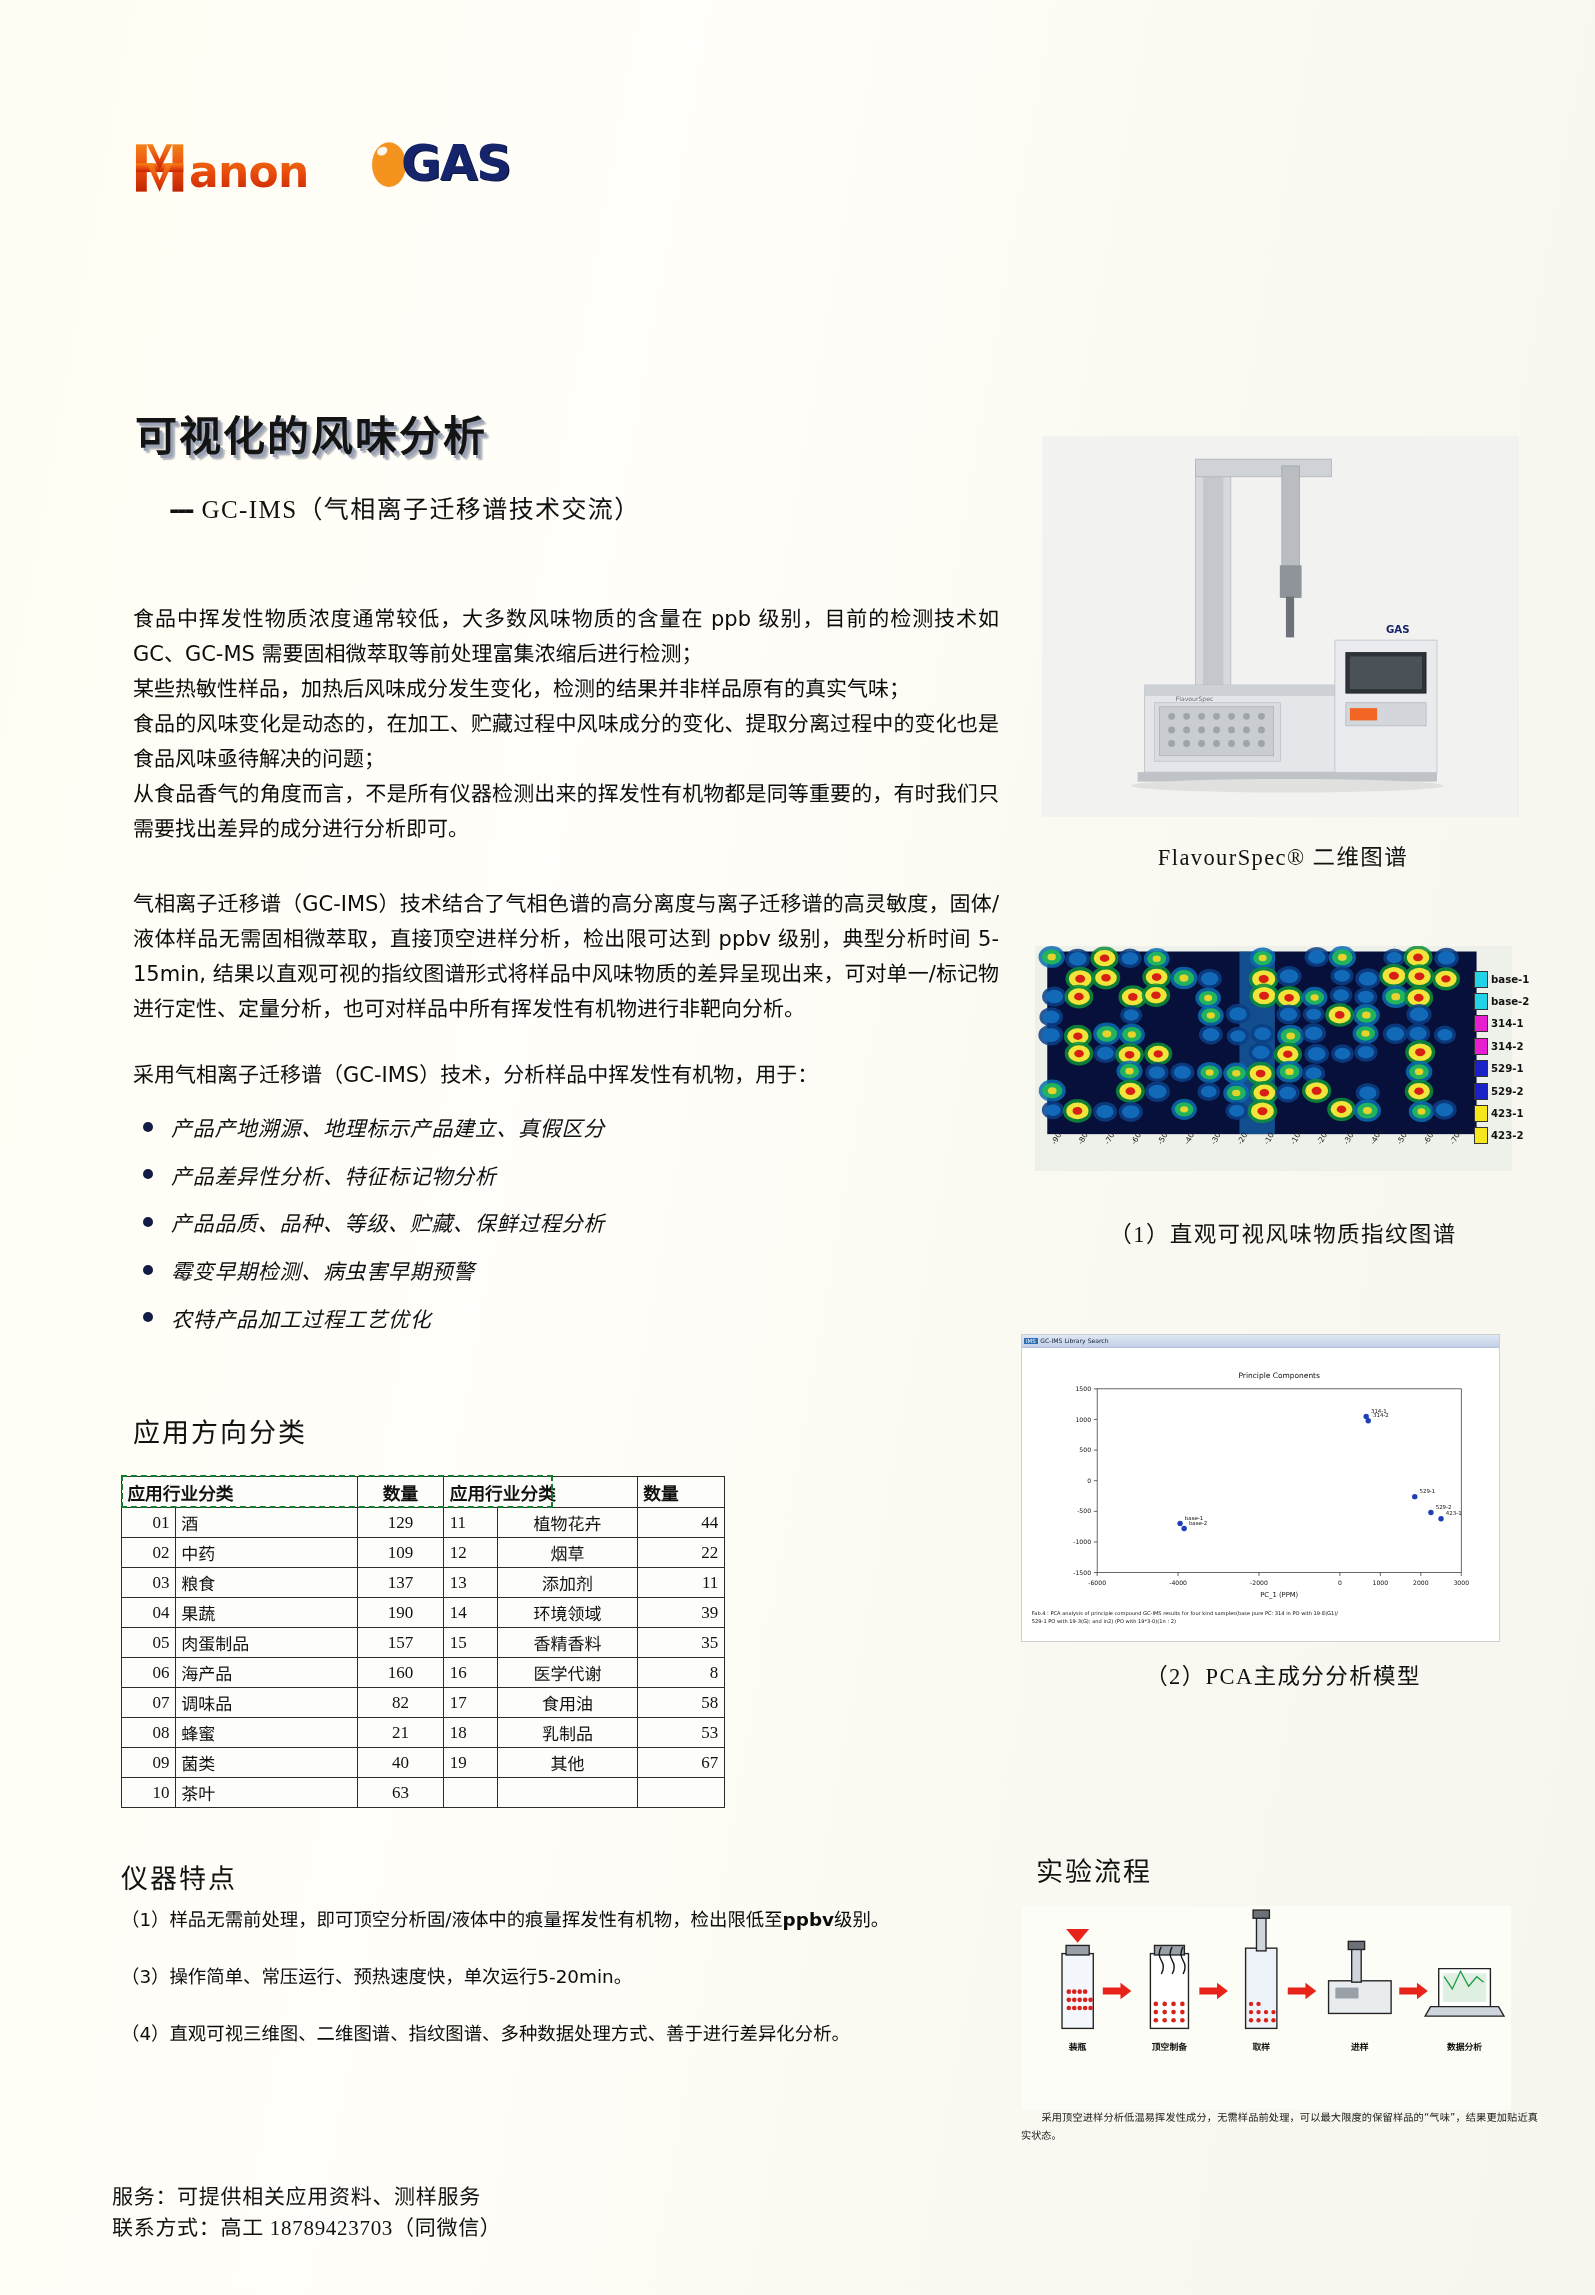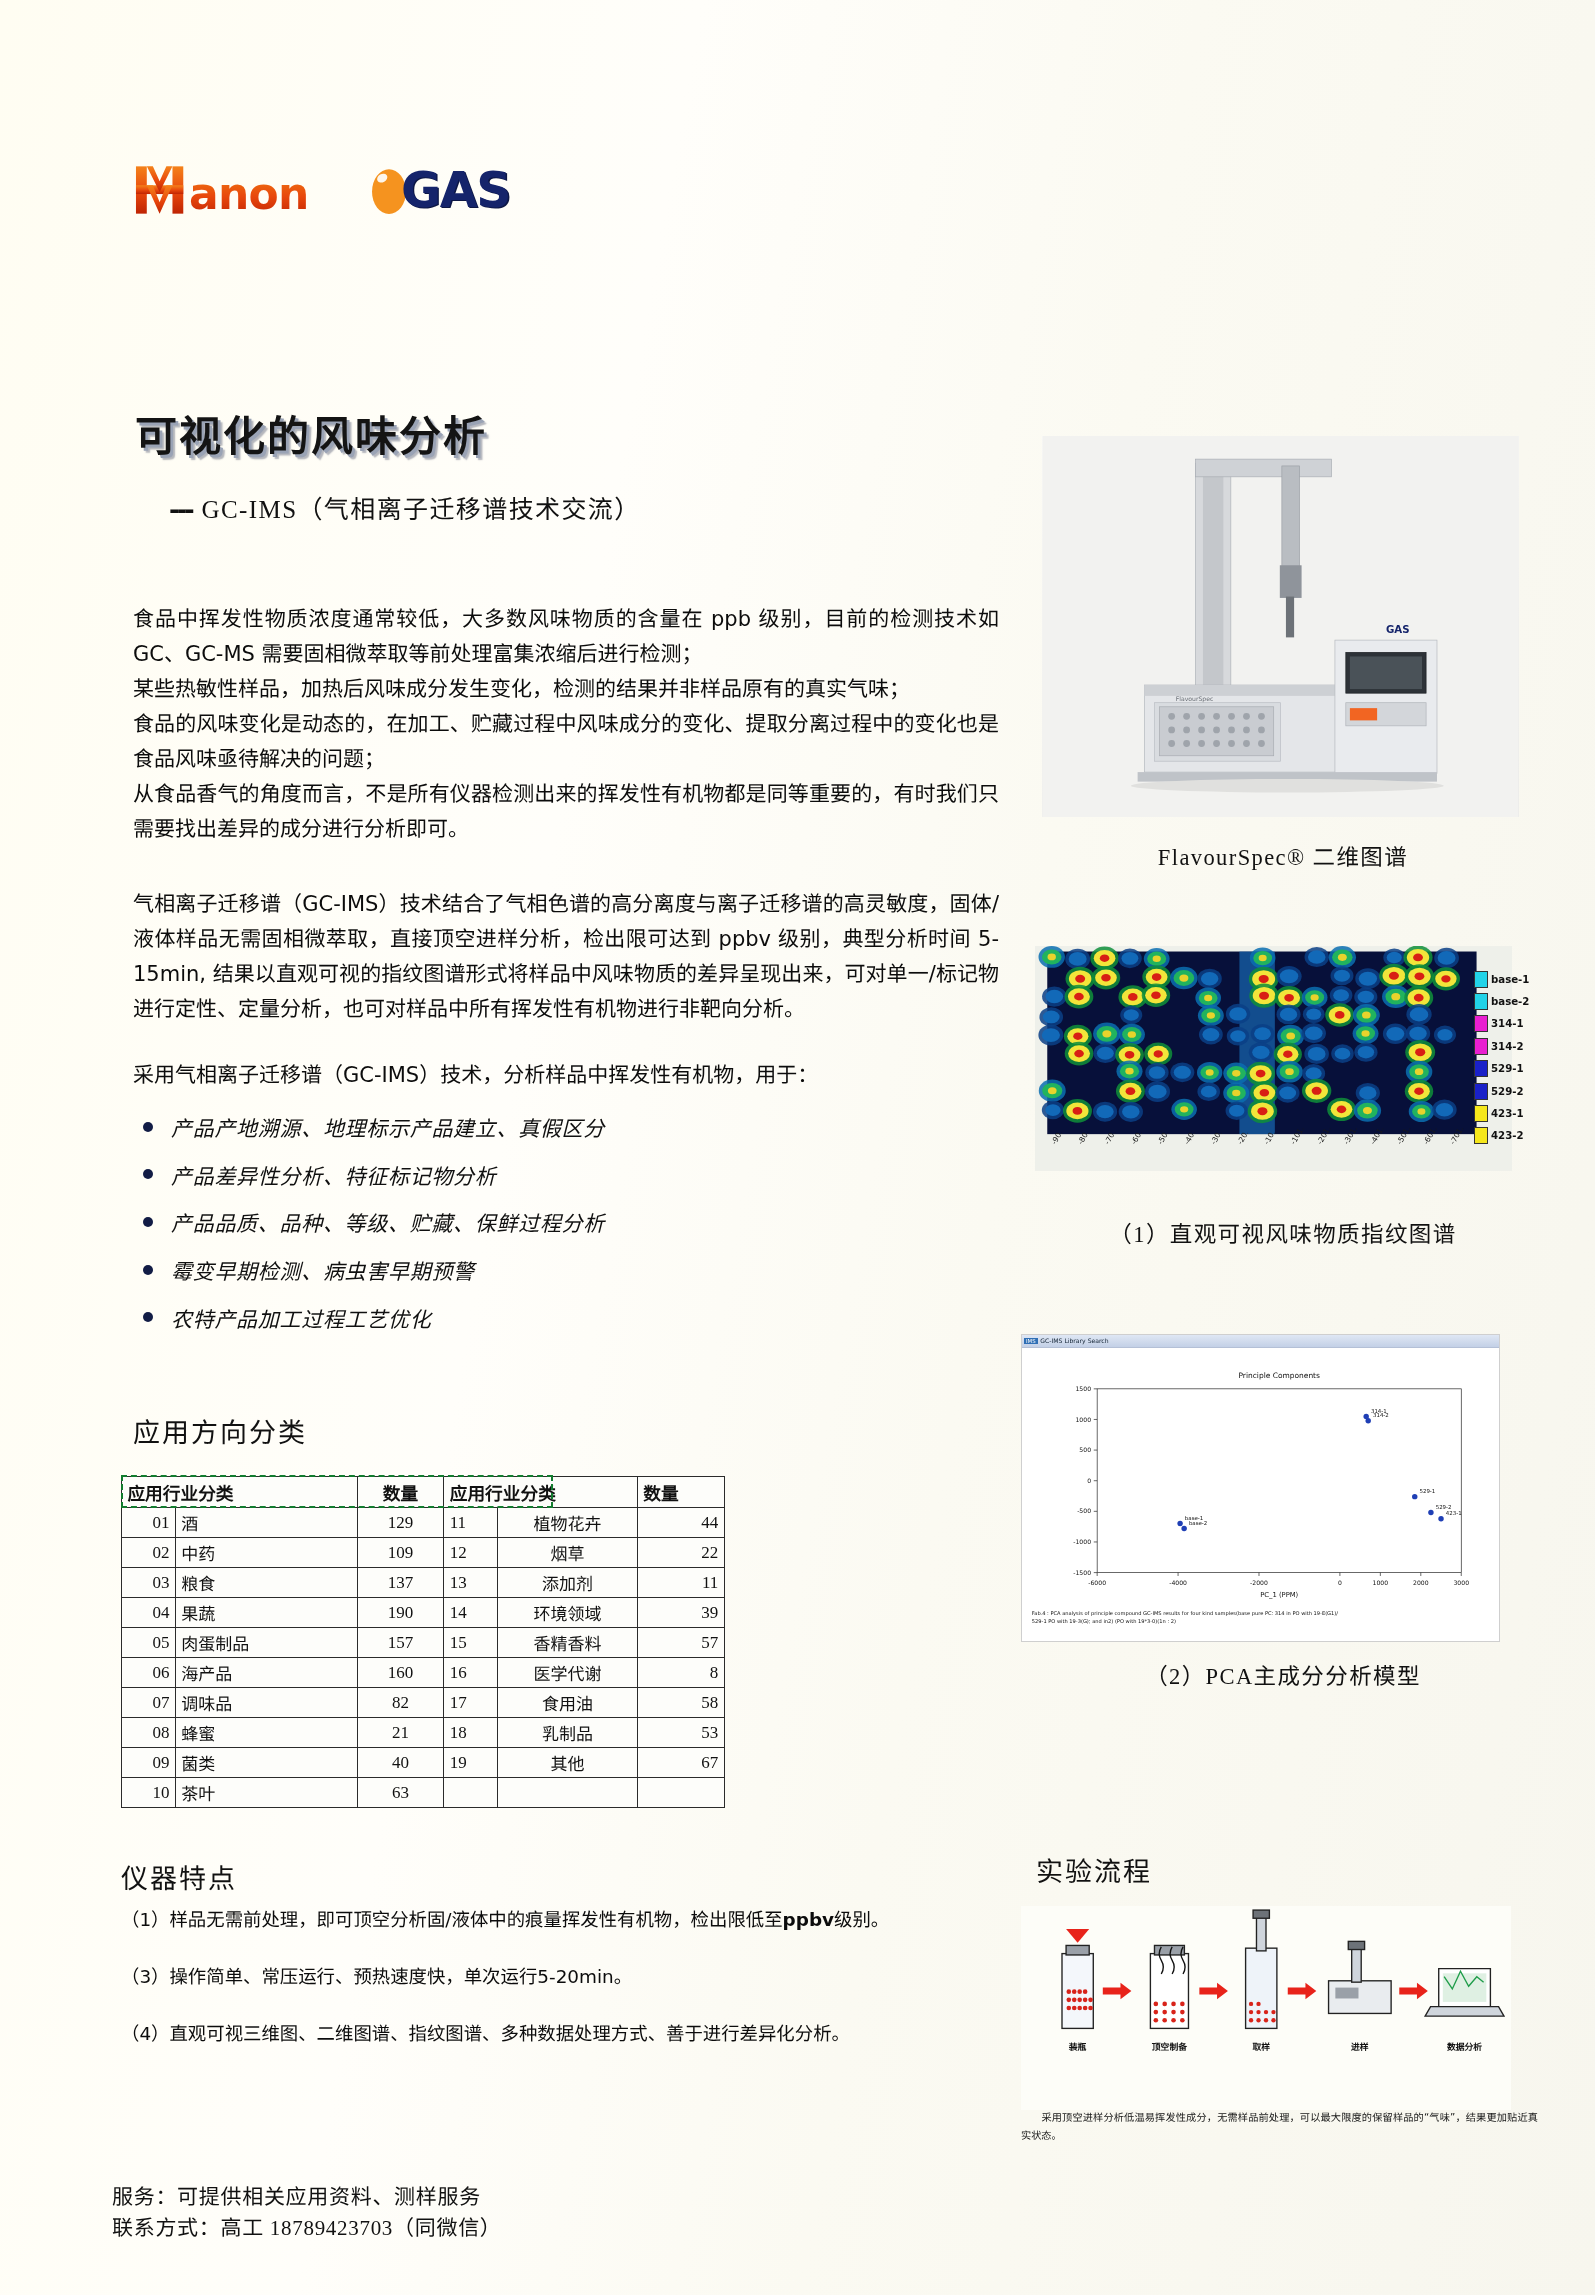--- a/index.html
+++ b/index.html
@@ -10,21 +10,21 @@
     position:relative; overflow:hidden;
     color:#0a0a0a;
   }
   .page {
     position:absolute; inset:0;
     background:
       linear-gradient(100deg,#fffdf2 0%,#fffefa 35%,#fbfaf2 60%,#f7f6ee 100%);
   }
 
   
-  #logo-row { position:absolute; left:133px; top:140px; height:75px; display:flex; align-items:flex-end; gap:61px; }
+  #logo-row { position:absolute; left:133px; top:140px; height:75px; display:flex; align-items:flex-start; gap:61px; }
   .hanon-logo { display:flex; align-items:flex-end; height:53px; }
   .hanon-h { position:relative; width:60px; height:50px; }
   .hanon-h svg { display:block; }
   .hanon-word {
     font-family:"DejaVu Sans",sans-serif; font-weight:bold; font-size:44px;
     letter-spacing:-0.7px; line-height:0.9;
     background:linear-gradient(180deg,#f07a12 0%,#e8470c 55%,#c62803 100%);
     -webkit-background-clip:text; background-clip:text; color:transparent;
     margin-left:-4.1px; padding-bottom:1.4px;
   }
@@ -273,21 +273,21 @@
             <td class="c-id2">14</td>
             <td class="c-name2">环境领域</td>
             <td class="c-qty2">39</td>
           </tr>
           <tr>
             <td class="c-id">05</td>
             <td class="c-name">肉蛋制品</td>
             <td class="c-qty">157</td>
             <td class="c-id2">15</td>
             <td class="c-name2">香精香料</td>
-            <td class="c-qty2">57</td>
+            <td class="c-qty2">35</td>
           </tr>
           <tr>
             <td class="c-id">06</td>
             <td class="c-name">海产品</td>
             <td class="c-qty">160</td>
             <td class="c-id2">16</td>
             <td class="c-name2">医学代谢</td>
             <td class="c-qty2">8</td>
           </tr>
           <tr>

